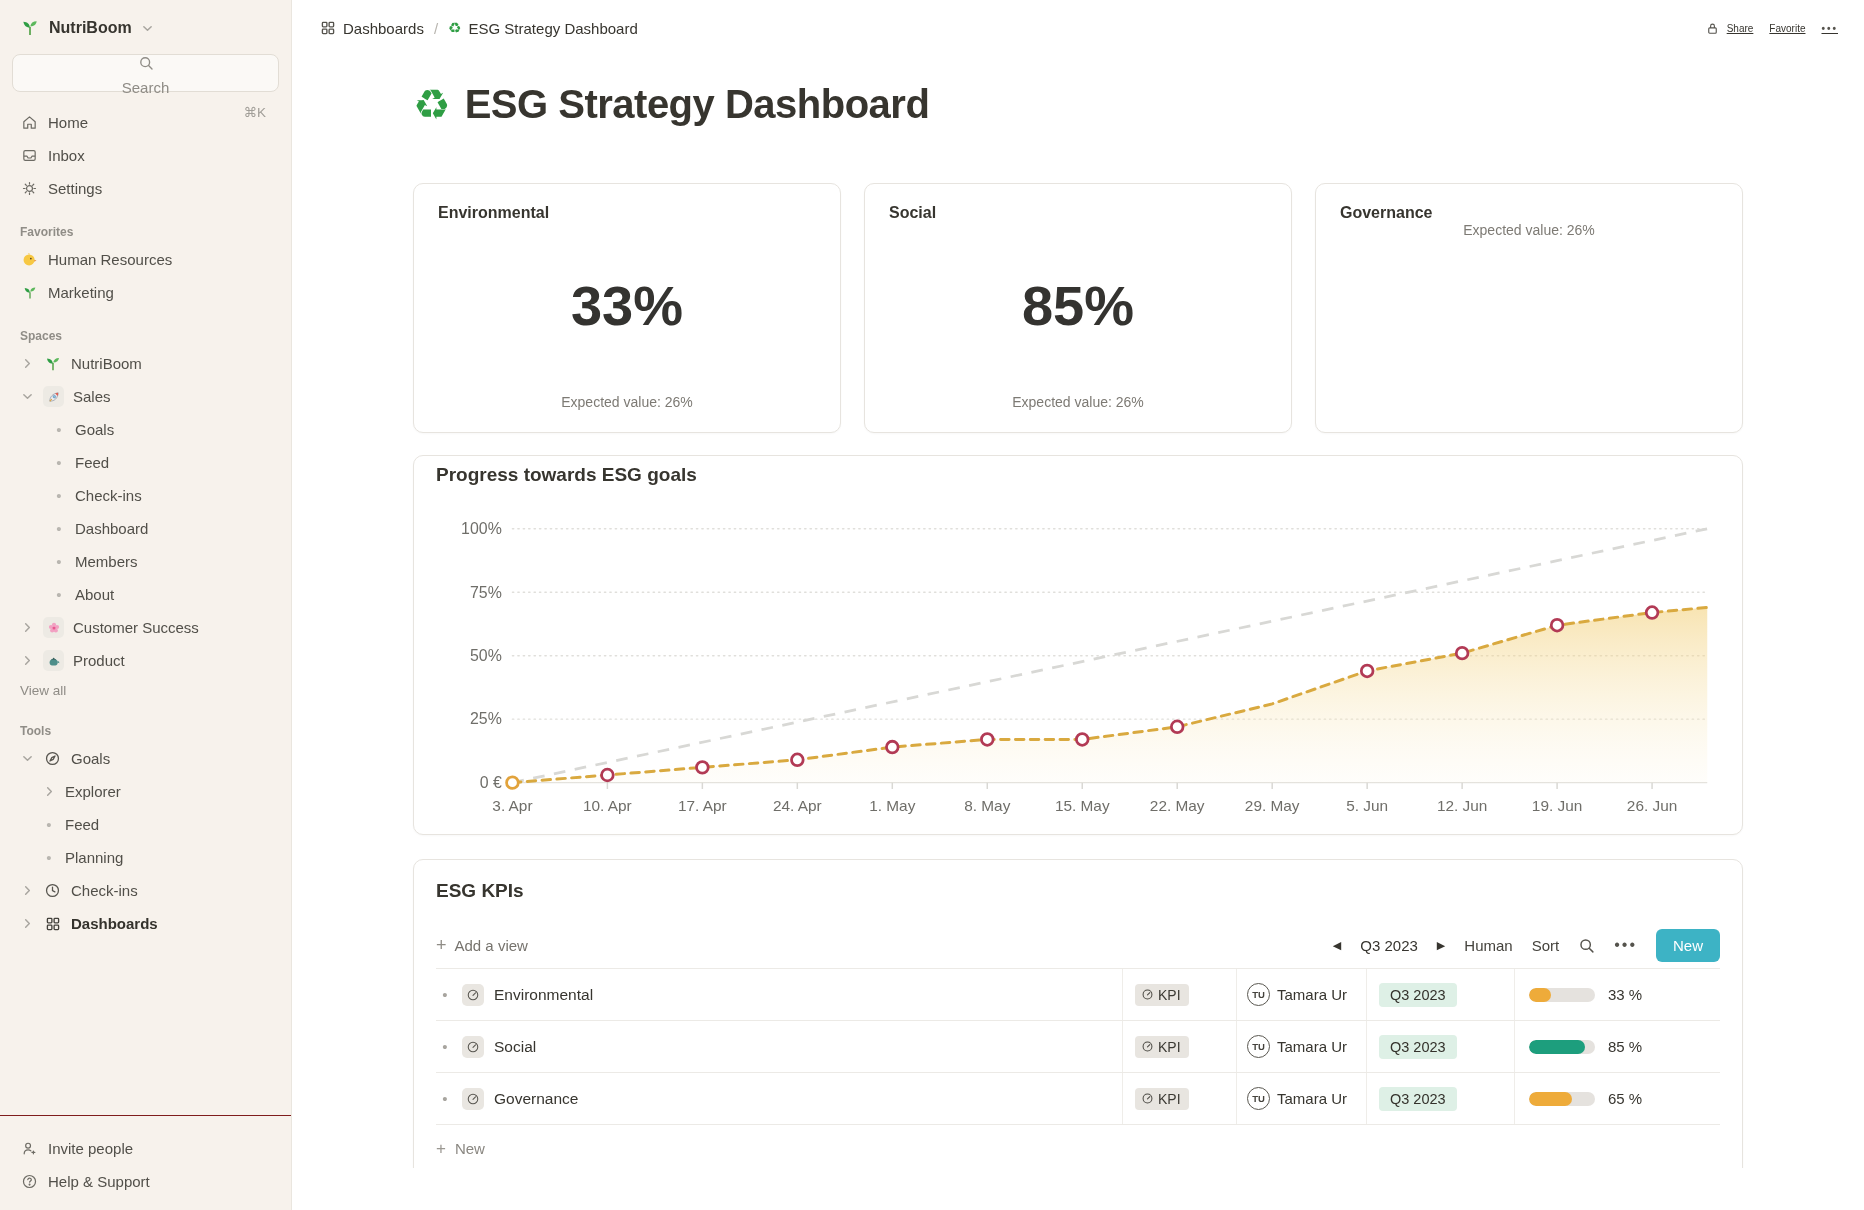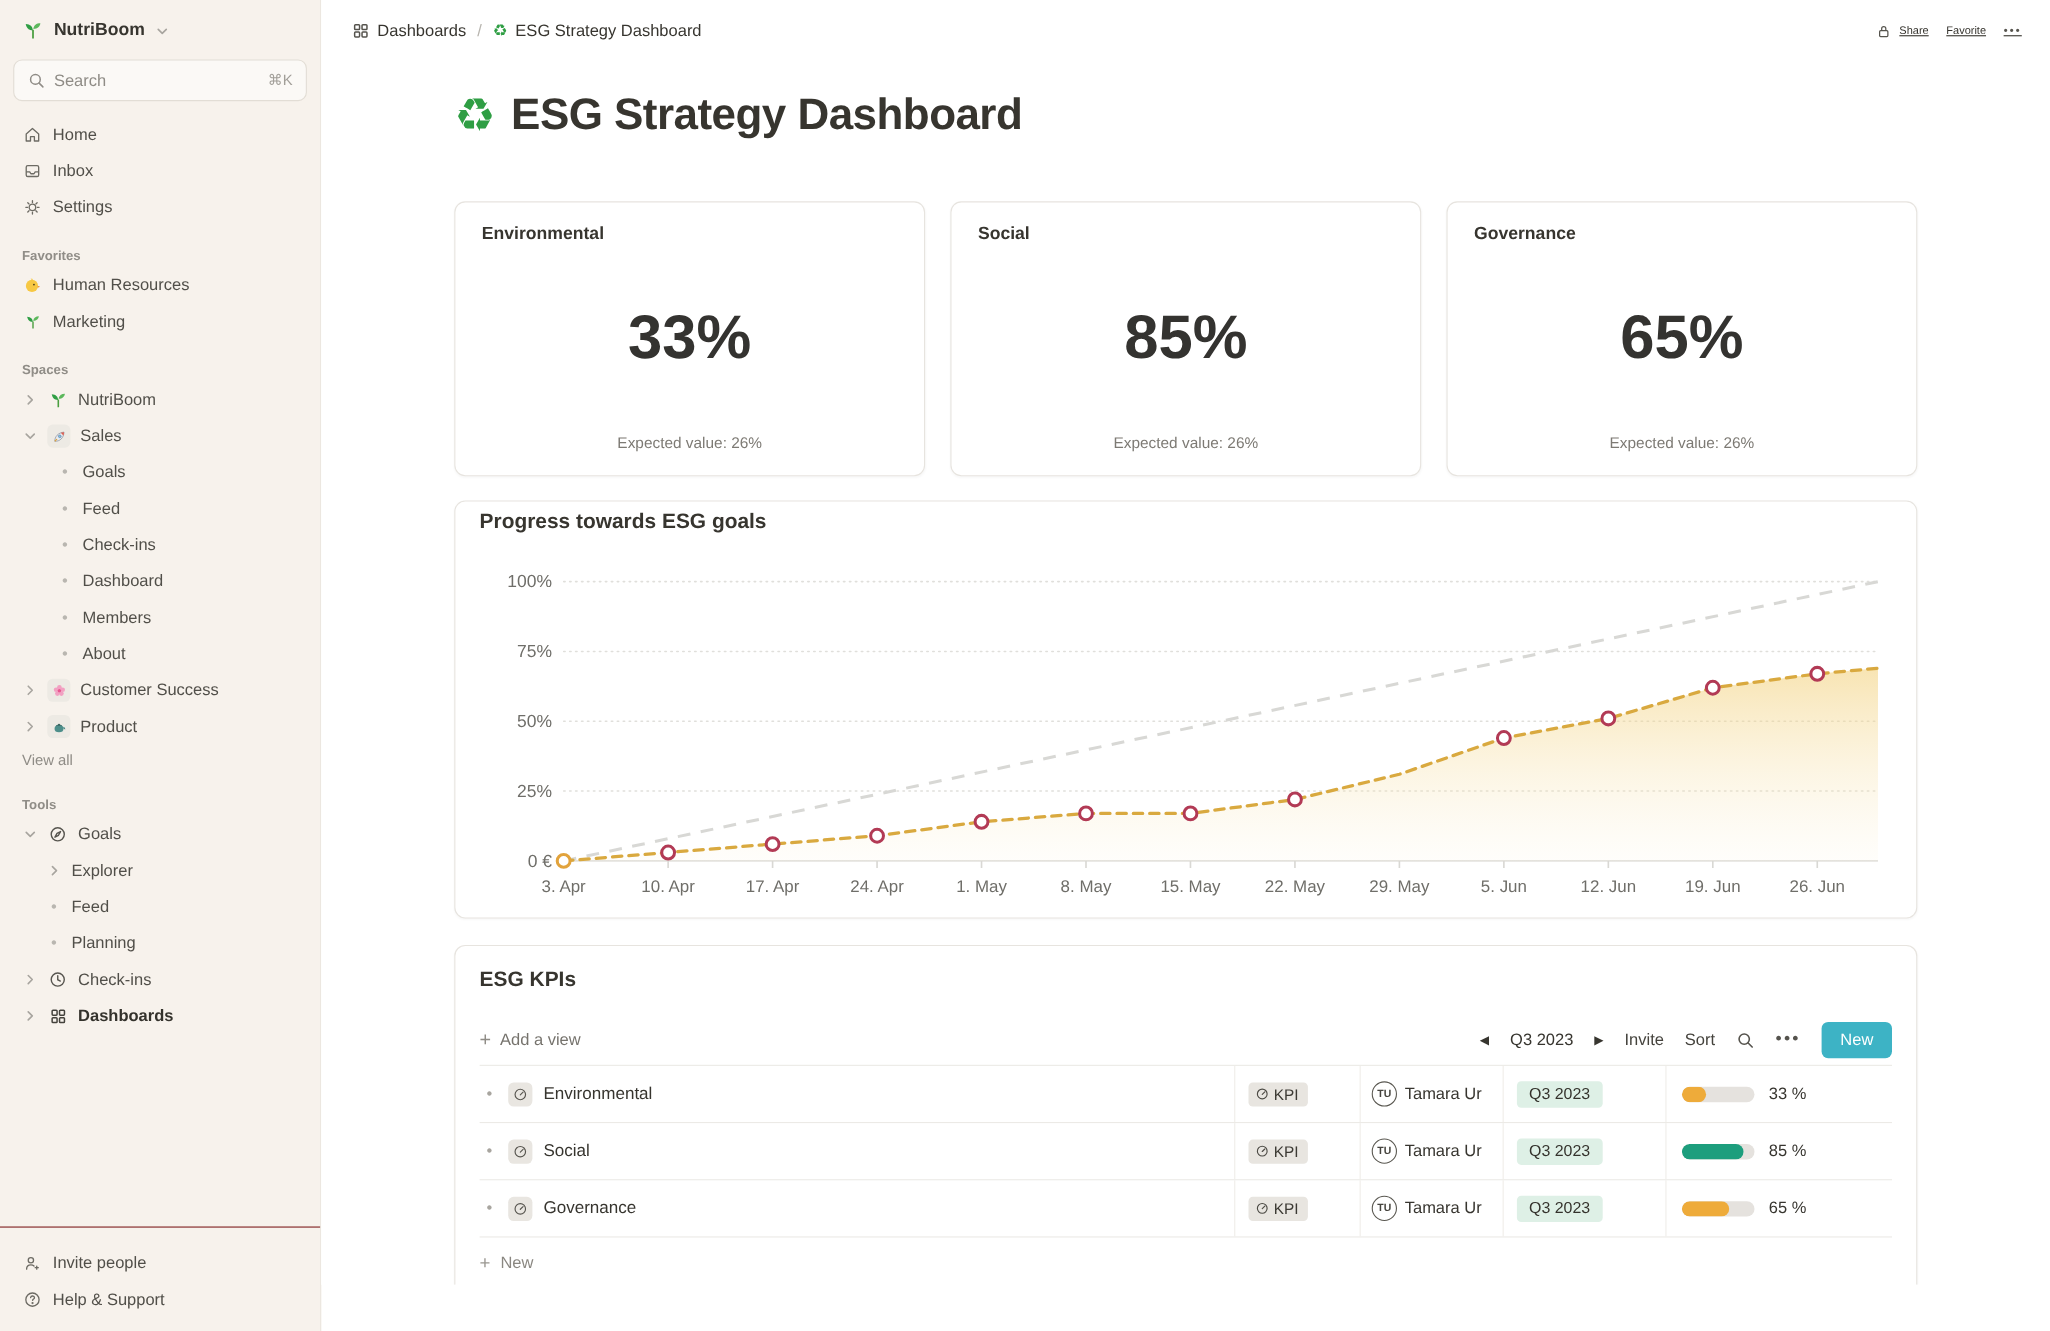--- a/index.html
+++ b/index.html
@@ -10,21 +10,21 @@
   .app{display:flex;width:1864px;height:1168px;}
   .sidebar{width:292px;min-width:292px;height:1210px;background:#f7f2ec;border-right:1px solid #eae6df;
     display:flex;flex-direction:column;padding:14px 12px 12px;}
   .main{flex:1;display:flex;flex-direction:column;background:#fff;overflow:hidden;}
 
   
   .ws{display:flex;align-items:center;gap:9px;padding:4px 8px;border-radius:6px;cursor:pointer;}
   .ws-name{font-size:16px;font-weight:700;color:#37352f;}
   .chev{display:flex;align-items:center;justify-content:center;width:14px;color:#a8a59f;flex:none;}
   .searchbox{margin:12px 0 14px;height:38px;border:1px solid #e2ddd5;background:#fbf9f6;border-radius:8px;
-    display:flex;align-items:center;gap:8px;padding:0 12px;color:#8f8c86;font-size:15px;cursor:text;}
+    display:flex;align-items:center;gap:8px;padding:0 12px;color:#8f8c86;font-size:15px;cursor:text;flex-direction:column;}
   .searchbox .kbd{margin-left:auto;color:#a19e98;font-size:13.5px;}
   .side-item{display:flex;align-items:center;gap:9px;height:33px;padding:0 8px;border-radius:6px;
     font-size:15px;color:#514f49;cursor:pointer;}
   .side-item .ico{width:19px;display:flex;justify-content:center;align-items:center;color:#6d6b64;flex:none;}
   .side-item.active{font-weight:700;color:#34322c;}
   .sec-label{font-size:12px;font-weight:600;color:#908d87;padding:0 8px;margin:20px 0 4px;}
   .bullet{width:14px;text-align:center;color:#b9b6b0;font-size:15px;flex:none;line-height:1;}
   .sub{padding-left:40px;}
   .sub2{padding-left:30px;}
   .tile{width:21px;height:21px;background:#edeae4;border-radius:5px;display:flex;align-items:center;justify-content:center;flex:none;}
@@ -417,21 +417,20 @@
             <div class="kpi-value">33%</div>
             <div class="kpi-foot">Expected value: 26%</div>
           </div>
           <div class="card kpi-card">
             <div class="kpi-title">Social</div>
             <div class="kpi-value">85%</div>
             <div class="kpi-foot">Expected value: 26%</div>
           </div>
           <div class="card kpi-card">
             <div class="kpi-title">Governance</div>
-            <div class="kpi-value">65%</div>
             <div class="kpi-foot">Expected value: 26%</div>
           </div>
         </div>
 
         <div class="card chart-card">
           <div class="chart-title">Progress towards ESG goals</div>
           <svg id="chart-svg" viewBox="0 0 1210 320">
               <defs>
                 <linearGradient id="ag" x1="0" y1="0" x2="0" y2="1">
                   <stop offset="0" stop-color="#f2ce74" stop-opacity="0.55"></stop>
@@ -497,21 +496,21 @@
 
           <div class="toolbar">
             <div class="addview">
               <span class="plus">+</span>
               <span>Add a view</span>
             </div>
             <div class="tb-right">
               <span class="tri">◀</span>
               <span class="period">Q3 2023</span>
               <span class="tri">▶</span>
-              <span class="tb-btn">Invite</span>
+              <span class="tb-btn">Human</span>
               <span class="tb-btn">Sort</span>
               <span>
                 <svg width="17" height="17" viewBox="0 0 20 20" fill="none" stroke="#55534d" stroke-width="1.7">
                     <circle cx="9" cy="9" r="5.5"></circle>
                     <path d="M13.2 13.2L17.5 17.5" stroke-linecap="round"></path>
                   </svg>
               </span>
               <span class="dots" style="font-weight:400;">•••</span>
               <button class="btn-new">New</button>
             </div>

